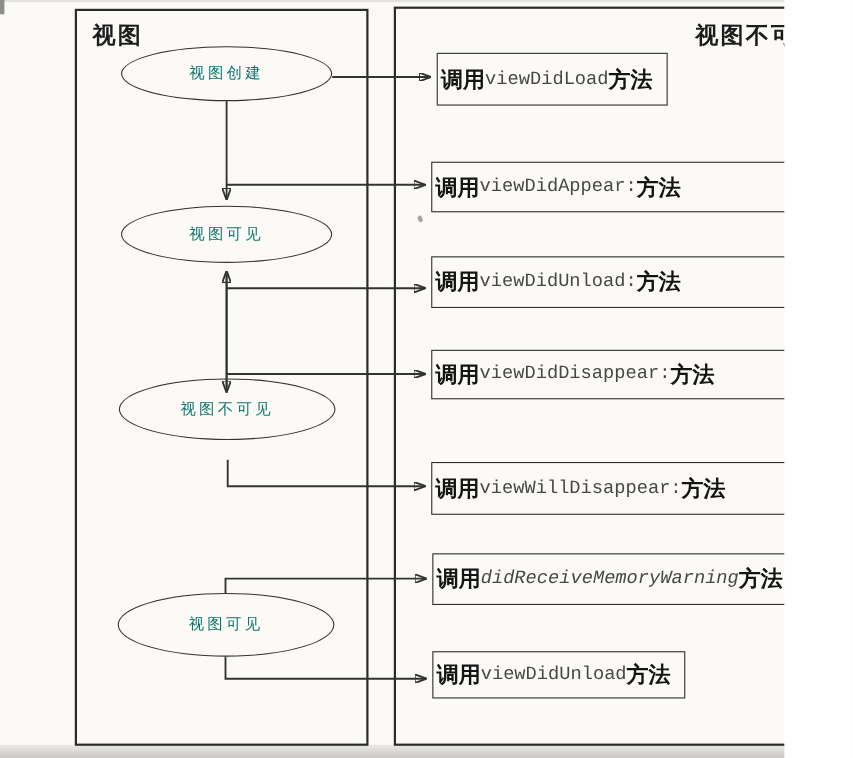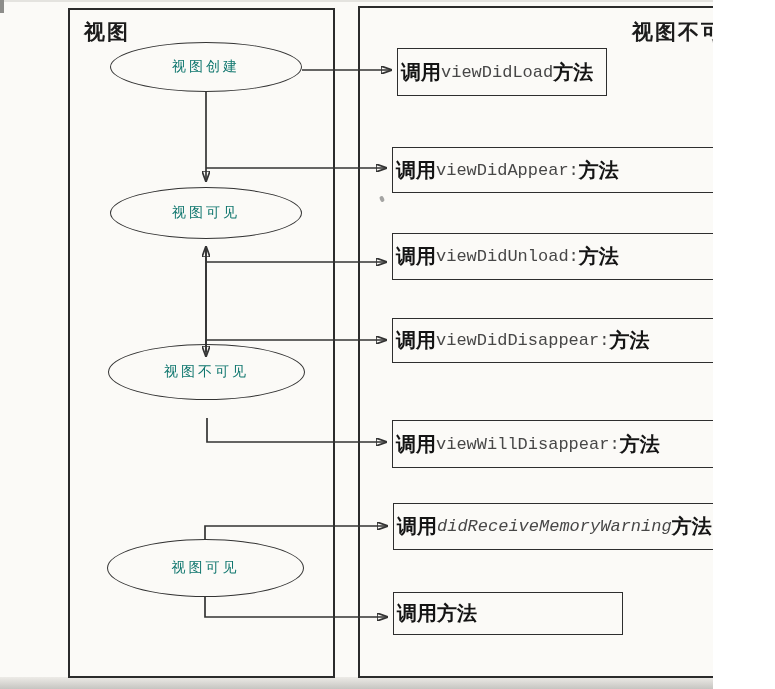--- a/index.html
+++ b/index.html
@@ -101,20 +101,21 @@
       <span class="mono">viewWillDisappear:</span>
       <span>方法</span>
   </div>
   <div class="mbox tight" style="left:393px;top:503px;width:338px;height:47px;">
     <span>调用</span>
       <span class="mono">didReceiveMemoryWarning</span>
       <span>方法</span>
   </div>
   <div class="mbox" style="left:393px;top:592px;width:230px;height:43px;">
     <span>调用</span>
+      <span class="mono">viewDidUnload</span>
       <span>方法</span>
   </div>
 
   <svg class="wires" viewBox="0 0 775 689" xmlns="http://www.w3.org/2000/svg">
     <defs>
       <marker id="arr" markerUnits="userSpaceOnUse" markerWidth="11" markerHeight="8" refX="10" refY="4" orient="auto">
         <path d="M0,0 L11,4 L0,8 Z" fill="#222222" stroke="none"></path>
       </marker>
     </defs>
     <path d="M302 70 L391 70" marker-end="url(#arr)"></path>

